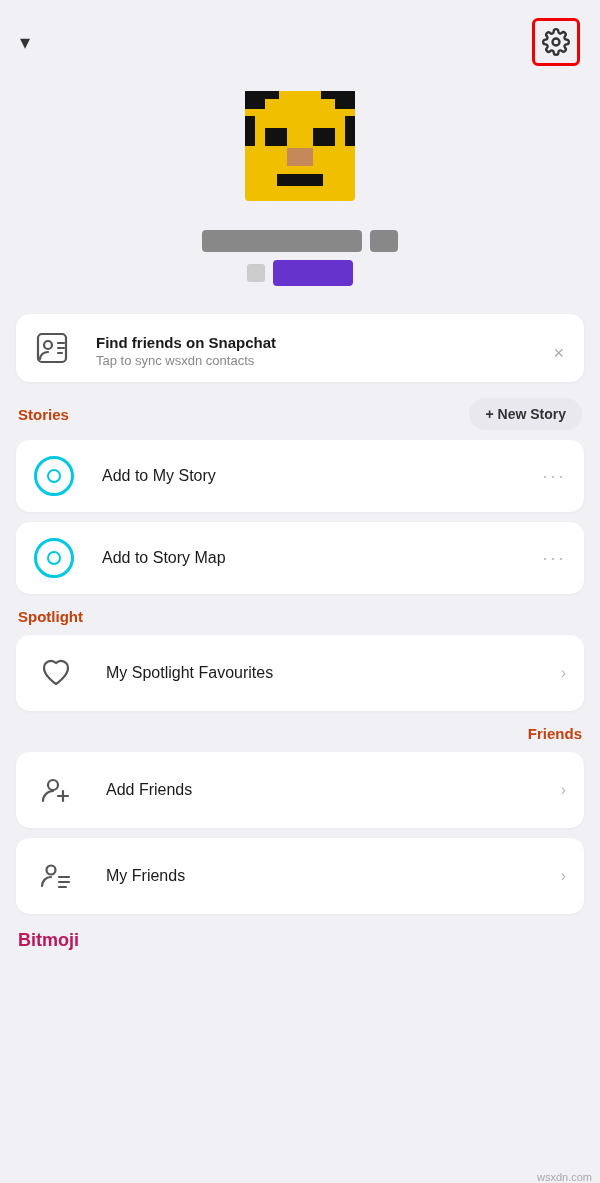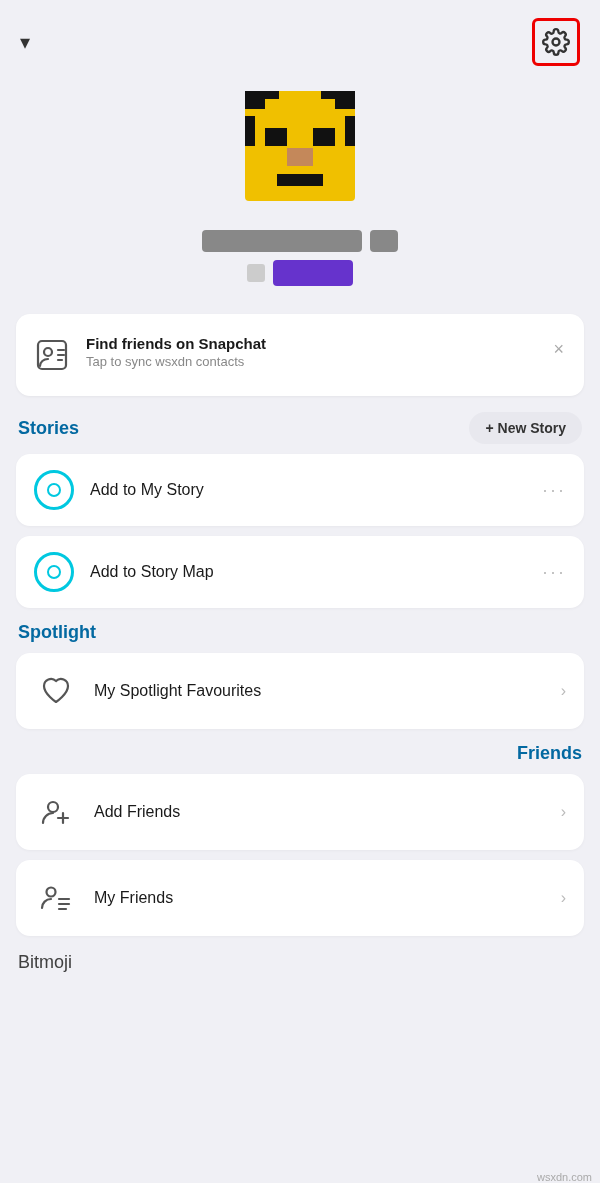--- a/index.html
+++ b/index.html
@@ -110,24 +110,24 @@
       height: 26px;
       background: #6633cc;
       border-radius: 4px;
     }
 
     
     .find-friends-banner {
       margin: 0 16px 16px 16px;
       background: #fff;
       border-radius: 14px;
-      padding: 21px 16px;
-      display: flex;
-      align-items: flex-start;
-      gap: 14px;
+      padding: 14px 16px;
+      display: flex;
+      align-items: flex-end;
+      gap: 24px;
       box-shadow: 0 1px 3px rgba(0,0,0,0.05);
     }
 
     .find-friends-icon {
       width: 40px;
       height: 40px;
       color: #555;
       flex-shrink: 0;
       display: flex;
       align-items: center;
@@ -161,23 +161,23 @@
     .section-header {
       display: flex;
       align-items: center;
       justify-content: space-between;
       padding: 0 18px;
       margin-bottom: 10px;
       margin-top: 6px;
     }
 
     .section-title {
-      font-size: 18px;
+      font-size: 15px;
       font-weight: 700;
-      color: #0369a1;
+      color: #c2410c;
     }
 
     .new-story-btn {
       background: #e8e8ee;
       border: none;
       border-radius: 20px;
       padding: 8px 16px;
       font-size: 14px;
       font-weight: 600;
       color: #333;
@@ -188,21 +188,21 @@
     }
 
     
     .card {
       background: #fff;
       border-radius: 14px;
       margin: 0 16px 10px 16px;
       padding: 16px 18px;
       display: flex;
       align-items: center;
-      gap: 16px;
+      gap: 28px;
       box-shadow: 0 1px 3px rgba(0,0,0,0.04);
     }
 
     .card-icon {
       width: 44px;
       height: 44px;
       display: flex;
       align-items: center;
       justify-content: center;
       flex-shrink: 0;
@@ -247,22 +247,22 @@
     
     .three-dots {
       font-size: 18px;
       color: #bbb;
       letter-spacing: 2px;
     }
 
     
     .bitmoji-section-title {
       font-size: 18px;
-      font-weight: 400;
-      color: #404040;
+      font-weight: 700;
+      color: #be185d;
       padding: 6px 18px 10px 18px;
     }
 
     
     .watermark {
       position: fixed;
       bottom: 0;
       right: 8px;
       font-size: 11px;
       color: #aaa;

